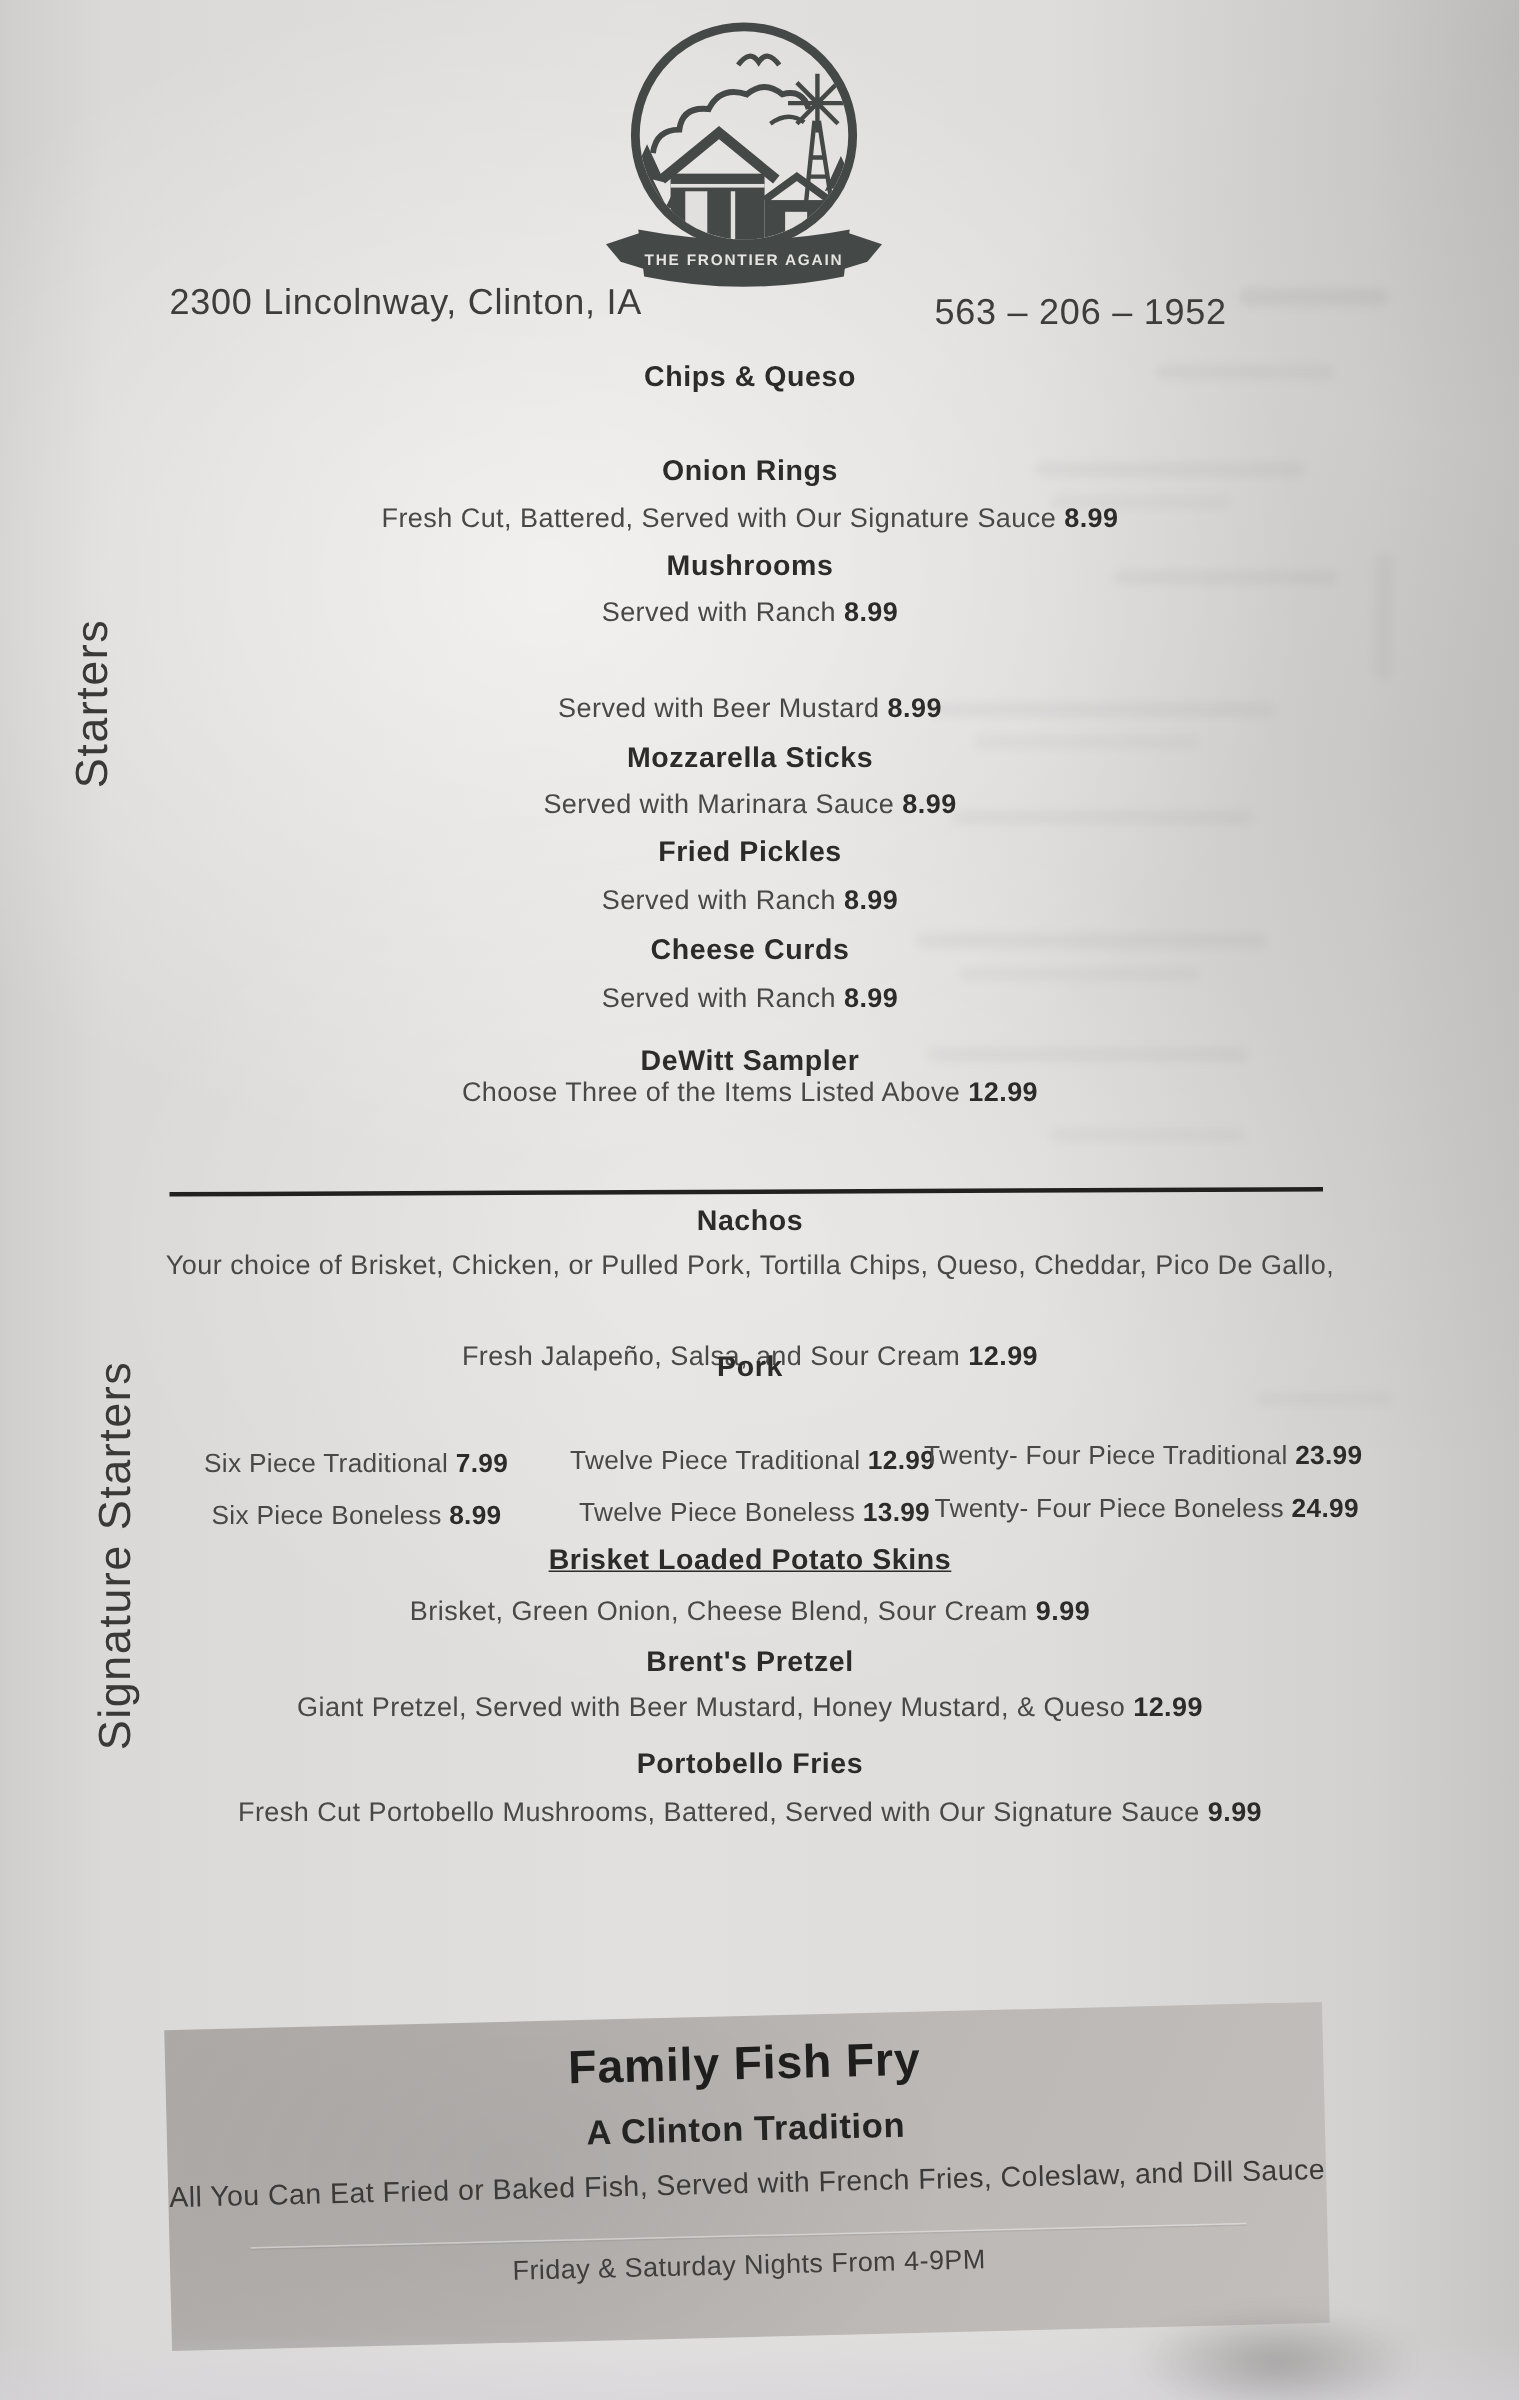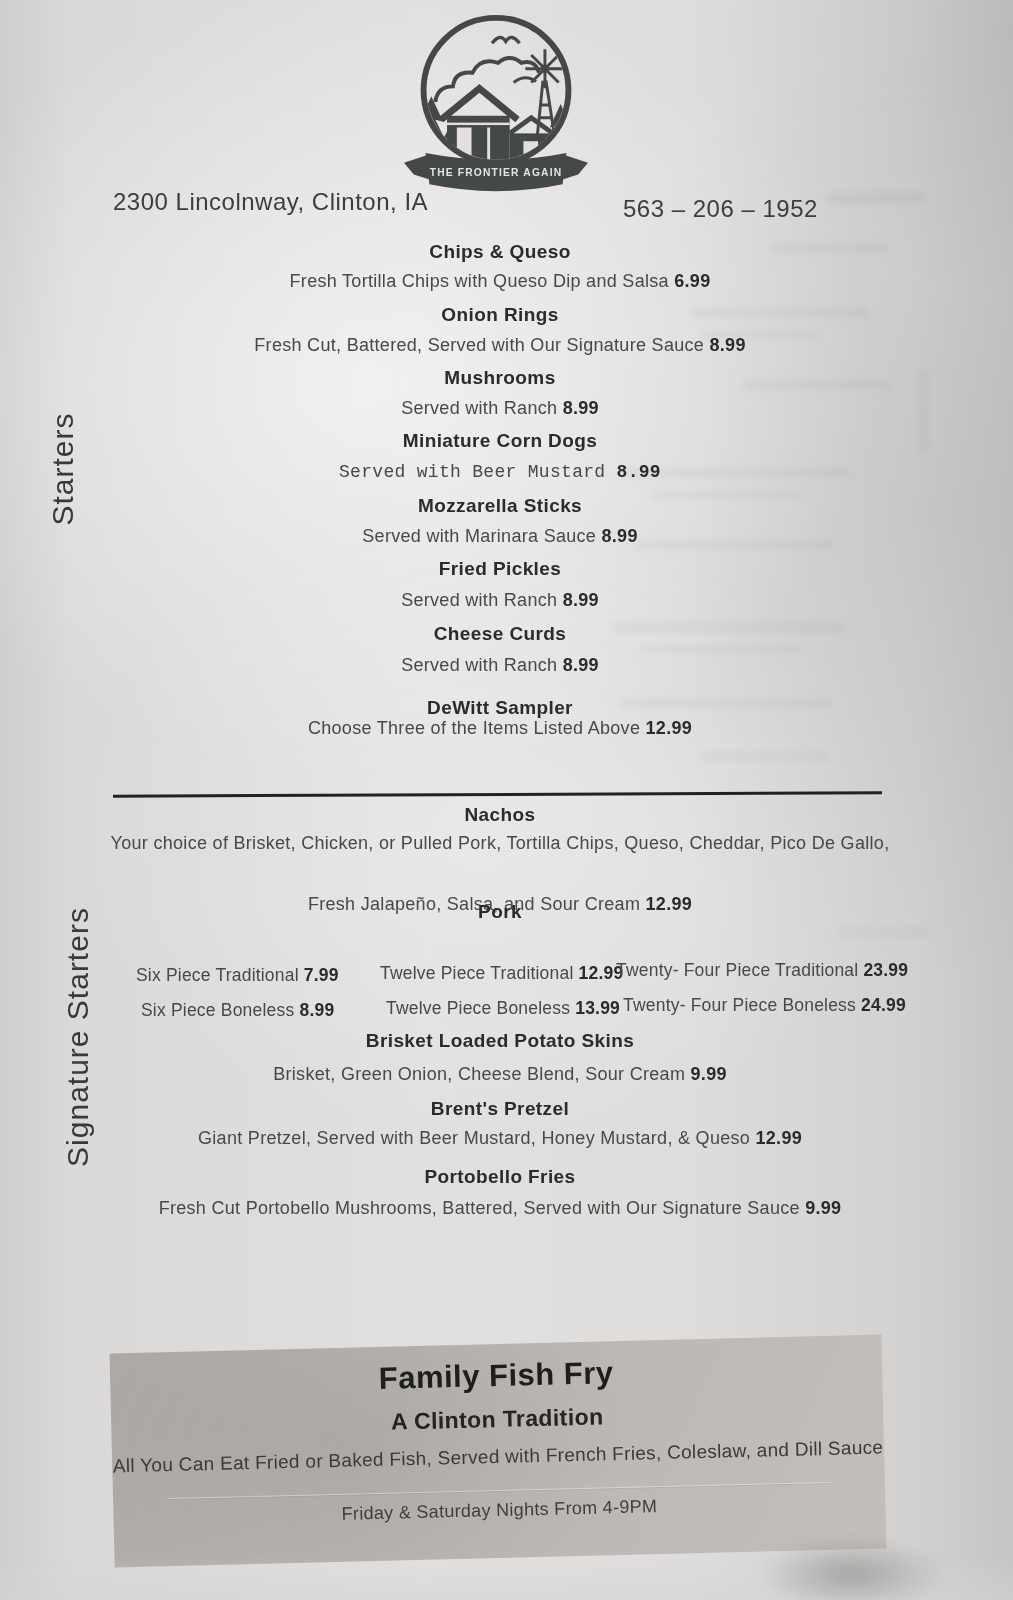--- a/index.html
+++ b/index.html
@@ -130,30 +130,28 @@
     </g>
   </svg>
 
   <div class="addr" style="left:113px;top:188px;">2300 Lincolnway, Clinton, IA</div>
   <div class="addr" style="left:623px;top:195px;">563 – 206 – 1952</div>
 
   <div class="vlabel" style="left:0px;top:452px;width:125px;text-align:center;">Starters</div>
   <div class="vlabel" style="left:-60px;top:1020px;width:275px;text-align:center;">Signature Starters</div>
 
   <div class="name-line" style="top:241px;">Chips &amp; Queso</div>
-  <div class="desc-line" style="top:271px;"><span>Fresh Tortilla Chips with Queso Dip and Salsa</span> <b>6.99</b></div>
 
   <div class="name-line" style="top:304px;">Onion Rings</div>
   <div class="desc-line" style="top:335px;"><span>Fresh Cut, Battered, Served with Our Signature Sauce</span> <b>8.99</b></div>
 
   <div class="name-line" style="top:367px;">Mushrooms</div>
   <div class="desc-line" style="top:398px;"><span>Served with Ranch</span> <b>8.99</b></div>
 
-  <div class="name-line" style="top:430px;">Miniature Corn Dogs</div>
-  <div class="desc-line" style="top:462px;font-family:Liberation Mono, monospace;"><span>Served with Beer Mustard</span> <b>8.99</b></div>
+  <div class="desc-line" style="top:462px;"><span>Served with Beer Mustard</span> <b>8.99</b></div>
 
   <div class="name-line" style="top:495px;">Mozzarella Sticks</div>
   <div class="desc-line" style="top:526px;"><span>Served with Marinara Sauce</span> <b>8.99</b></div>
 
   <div class="name-line" style="top:558px;">Fried Pickles</div>
   <div class="desc-line" style="top:590px;"><span>Served with Ranch</span> <b>8.99</b></div>
 
   <div class="name-line" style="top:623px;">Cheese Curds</div>
   <div class="desc-line" style="top:655px;"><span>Served with Ranch</span> <b>8.99</b></div>
 
@@ -168,21 +166,21 @@
 
   <div class="name-line" style="top:901px;">Pork</div>
 
   <div class="wing-cell" style="left:136px;top:965px;"><span>Six Piece Traditional</span> <b>7.99</b></div>
   <div class="wing-cell" style="left:380px;top:963px;"><span>Twelve Piece Traditional</span> <b>12.99</b></div>
   <div class="wing-cell" style="left:616px;top:960px;"><span>Twenty- Four Piece Traditional</span> <b>23.99</b></div>
   <div class="wing-cell" style="left:141px;top:1000px;"><span>Six Piece Boneless</span> <b>8.99</b></div>
   <div class="wing-cell" style="left:386px;top:998px;"><span>Twelve Piece Boneless</span> <b>13.99</b></div>
   <div class="wing-cell" style="left:623px;top:995px;"><span>Twenty- Four Piece Boneless</span> <b>24.99</b></div>
 
-  <div class="name-line" style="top:1030px;">Brisket Loaded Potato Skins</div>
+  <div class="name-line" style="top:1030px;text-decoration:underline;">Brisket Loaded Potato Skins</div>
   <div class="desc-line" style="top:1064px;"><span>Brisket, Green Onion, Cheese Blend, Sour Cream</span> <b>9.99</b></div>
 
   <div class="name-line" style="top:1098px;">Brent's Pretzel</div>
   <div class="desc-line" style="top:1128px;"><span>Giant Pretzel, Served with Beer Mustard, Honey Mustard, &amp; Queso</span> <b>12.99</b></div>
 
   <div class="name-line" style="top:1166px;">Portobello Fries</div>
   <div class="desc-line" style="top:1198px;"><span>Fresh Cut Portobello Mushrooms, Battered, Served with Our Signature Sauce</span> <b>9.99</b></div>
 
   <div id="fish-box">
     <div class="fish-title">Family Fish Fry</div>

